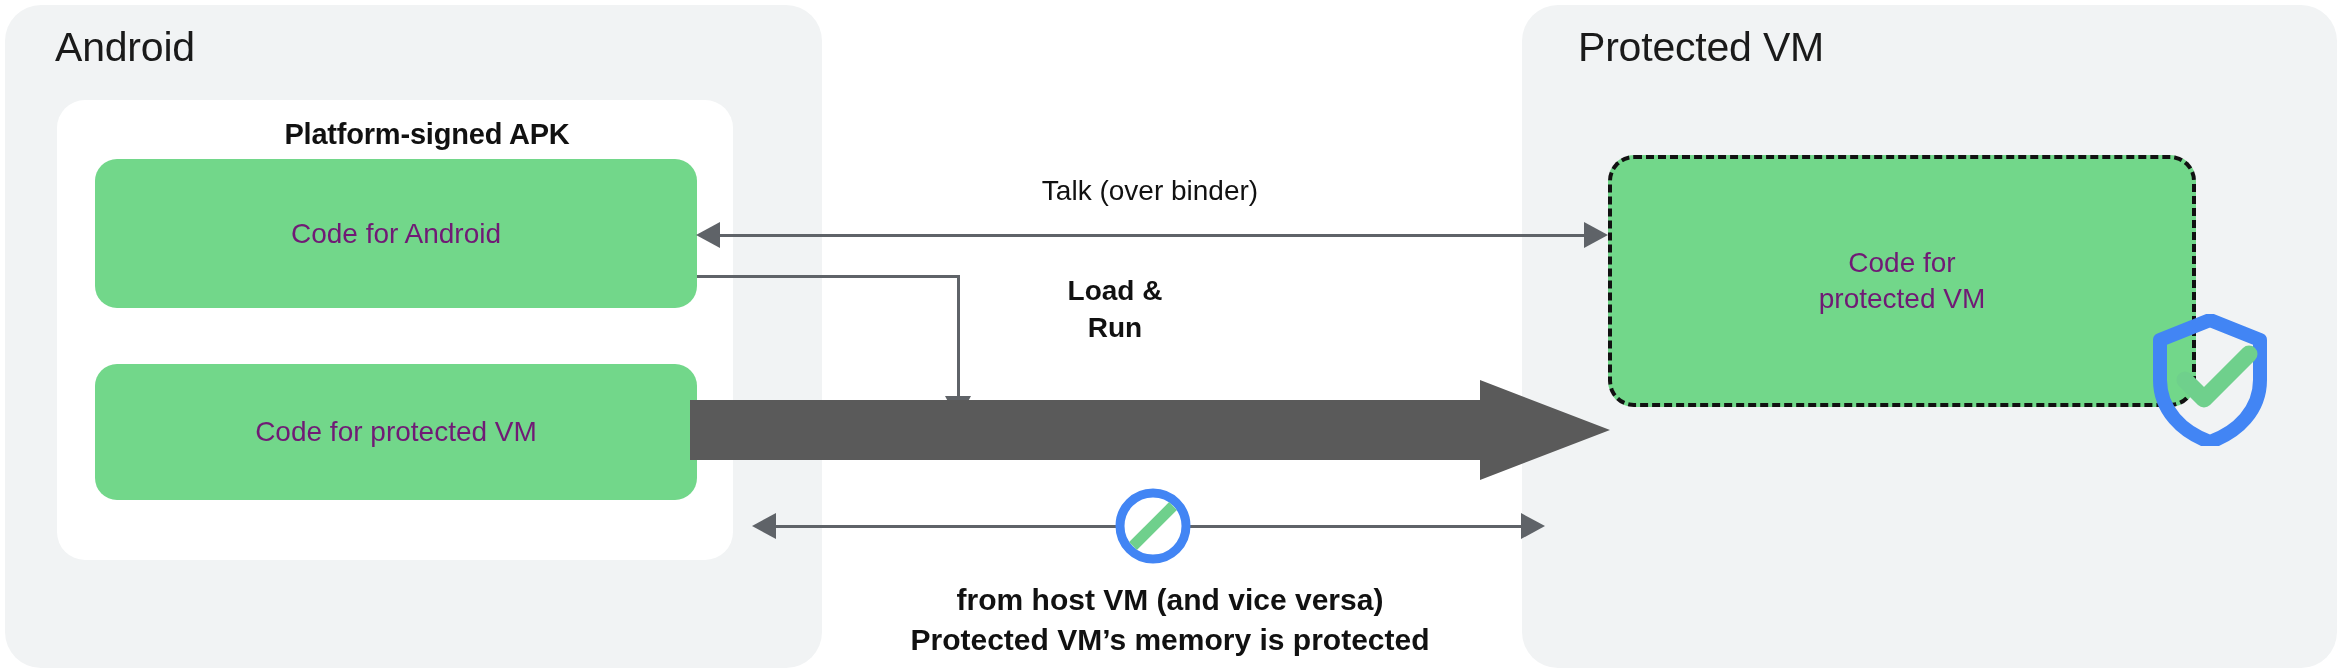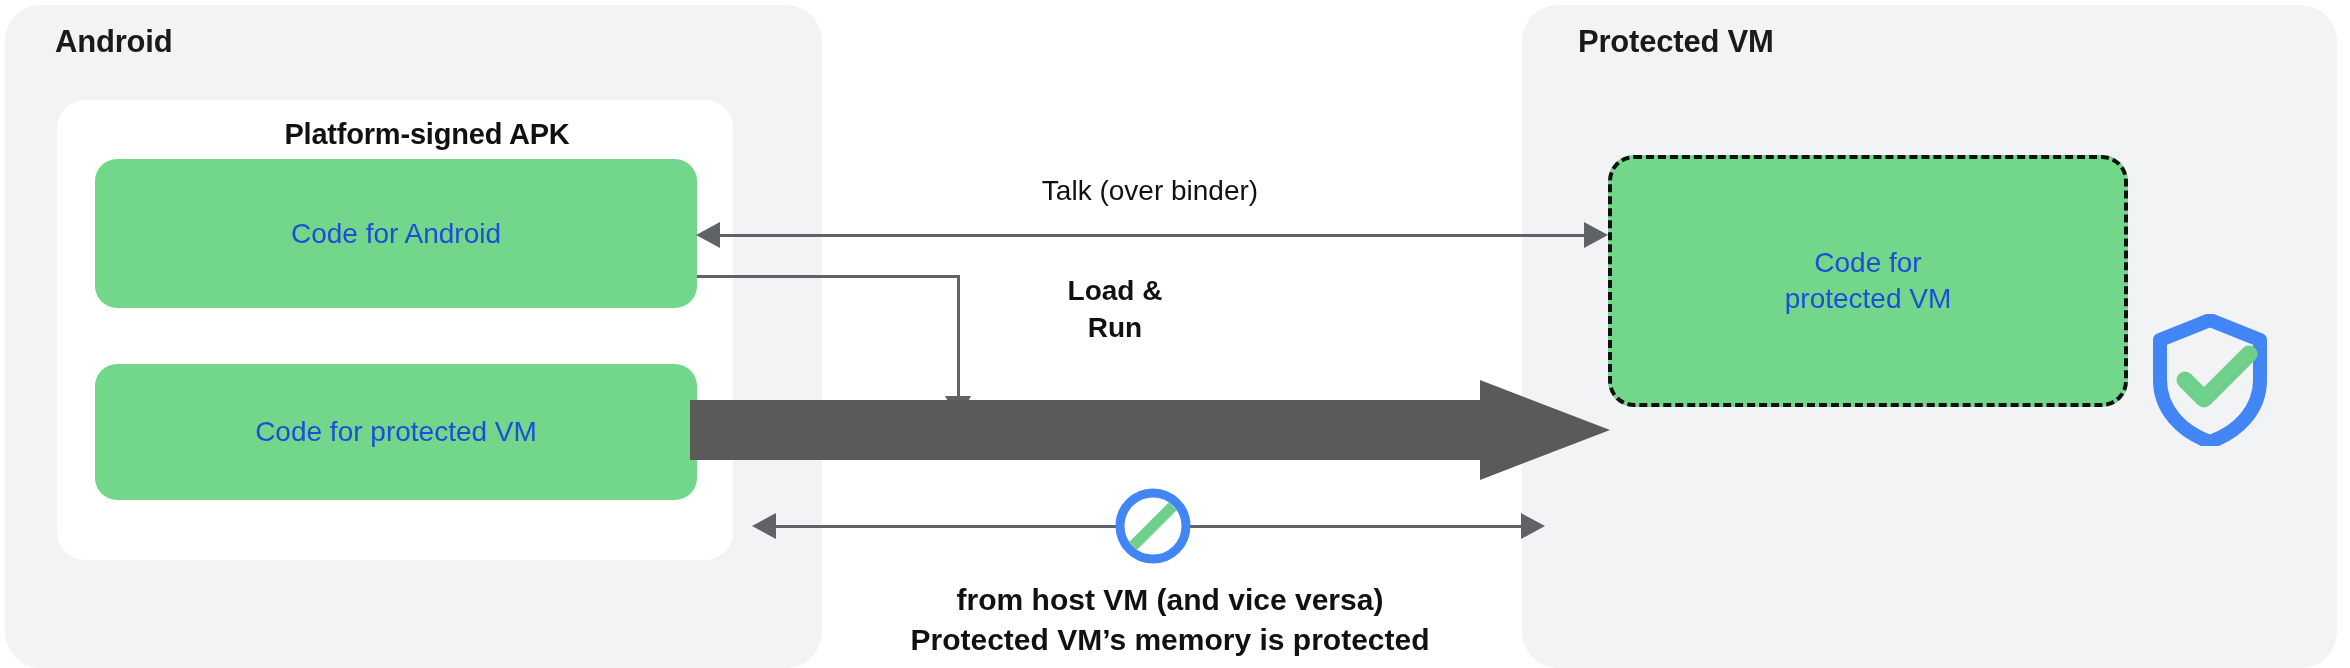--- a/index.html
+++ b/index.html
@@ -31,22 +31,22 @@
     height: 663px;
   }
   #pvm-panel {
     left: 1522px;
     top: 5px;
     width: 815px;
     height: 663px;
   }
   .panel-title {
     position: absolute;
-    font-size: 31px;
-    font-weight: bold;
+    font-size: 41px;
+    font-weight: normal;
     color: #1a1a1a;
     letter-spacing: -0.2px;
     white-space: nowrap;
   }
   #android-title { left: 55px; top: 24px; }
   #pvm-title     { left: 1578px; top: 24px; }
 
   
   #apk-card {
     position: absolute;
@@ -73,40 +73,40 @@
   
   .green-box {
     position: absolute;
     background: #72d78a;
     border-radius: 22px;
     display: flex;
     align-items: center;
     justify-content: center;
     text-align: center;
     font-size: 28px;
-    color: #1d4ed8;
+    color: #701a75;
     line-height: 1.28;
     box-sizing: border-box;
   }
   #box-code-android {
     left: 95px;
     top: 159px;
     width: 602px;
     height: 149px;
   }
   #box-code-pvm-host {
     left: 95px;
     top: 364px;
     width: 602px;
     height: 136px;
   }
   #box-code-pvm-guest {
     left: 1608px;
     top: 155px;
-    width: 520px;
+    width: 588px;
     height: 252px;
     border: 4px dashed #111111;
     border-radius: 26px;
   }
 
   
   .hline {
     position: absolute;
     height: 0;
     border-top: 3px solid #5f6368;

